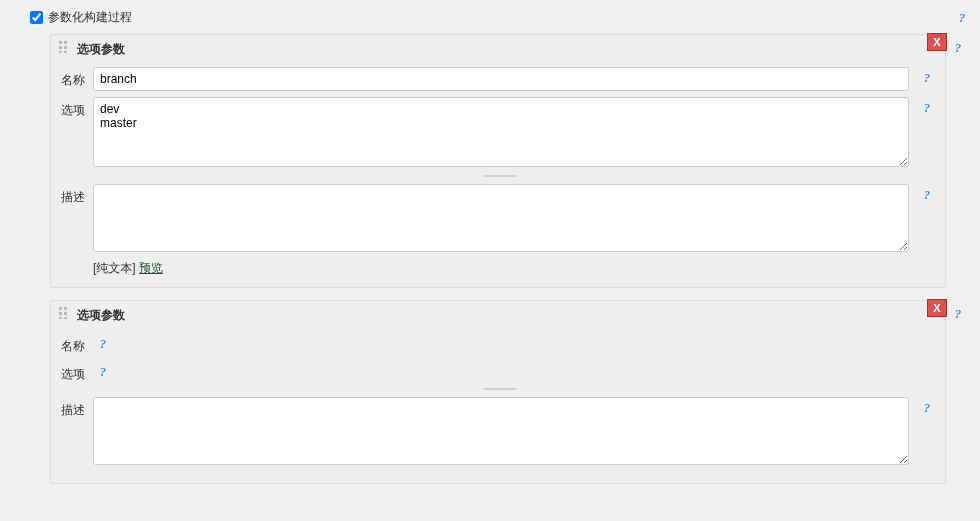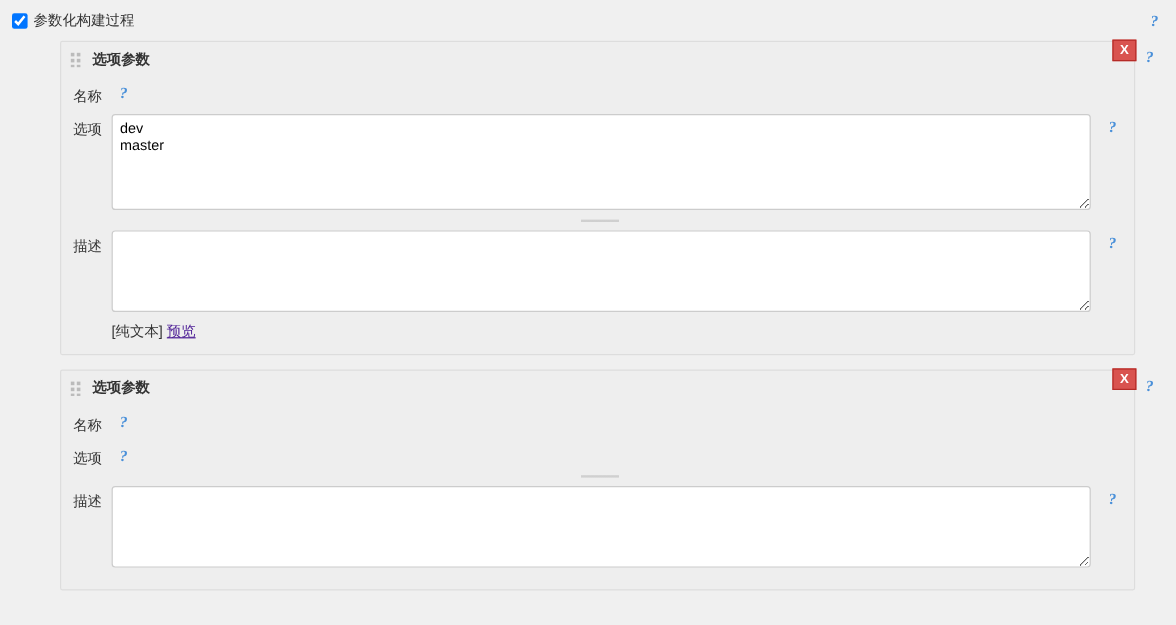--- a/index.html
+++ b/index.html
@@ -22,20 +22,21 @@
     .top-header {
       display: flex;
       align-items: center;
       justify-content: space-between;
       padding: 4px 0 8px 0;
     }
     .checkbox-row {
       display: flex;
       align-items: center;
       gap: 5px;
+      margin-left: 20px;
     }
     .checkbox-row input[type="checkbox"] {
       width: 13px;
       height: 13px;
     }
     .help-icon {
       display: inline-flex;
       align-items: center;
       justify-content: center;
       width: 16px;
@@ -55,21 +56,21 @@
     .param-block {
       background: #eeeeee;
       border: 1px solid #ddd;
       border-radius: 2px;
       margin-bottom: 12px;
       position: relative;
       padding-bottom: 8px;
     }
     .block-header {
       display: flex;
-      align-items: center;
+      align-items: flex-start;
       padding: 6px 8px;
       gap: 6px;
     }
     .drag-handle {
       width: 12px;
       height: 12px;
       background: 
         linear-gradient(#bbb, #bbb) 0 0/3px 3px no-repeat,
         linear-gradient(#bbb, #bbb) 5px 0/3px 3px no-repeat,
         linear-gradient(#bbb, #bbb) 0 5px/3px 3px no-repeat,
@@ -136,32 +137,32 @@
       width: 100%;
       padding: 4px 6px;
       border: 1px solid #ccc;
       border-radius: 3px;
       font-size: 12px;
       font-family: inherit;
       resize: vertical;
       background: #fff;
     }
     .textarea-options {
-      height: 80px;
+      height: 70px;
     }
     .textarea-desc {
       height: 68px;
     }
     .footer-text {
       padding: 2px 8px 2px 42px;
       font-size: 12px;
       color: #333;
     }
     .footer-text a {
-      color: #4c1d95;
+      color: #14532d;
       text-decoration: underline;
       cursor: pointer;
     }
     .block-outer {
       display: flex;
       align-items: flex-start;
     }
     .block-outer-help {
       width: 24px;
       flex-shrink: 0;
@@ -201,20 +202,23 @@
       <div class="block-main">
         <div class="param-block">
           <button class="delete-btn">X</button>
           <div class="block-header">
             <div class="drag-handle"></div>
             <span class="block-title">选项参数</span>
           </div>
 
           <div class="form-row">
             <div class="row-label">名称</div>
+            <div class="row-input">
+              <input type="text" value="branch" style="">
+            </div>
             <div class="row-help">
                 <span class="help-icon">?</span>
               </div>
           </div>
 
           <div class="form-row">
             <div class="row-label">选项</div>
             <div class="row-input">
               <textarea class="textarea-options" style="">dev
 master</textarea>

